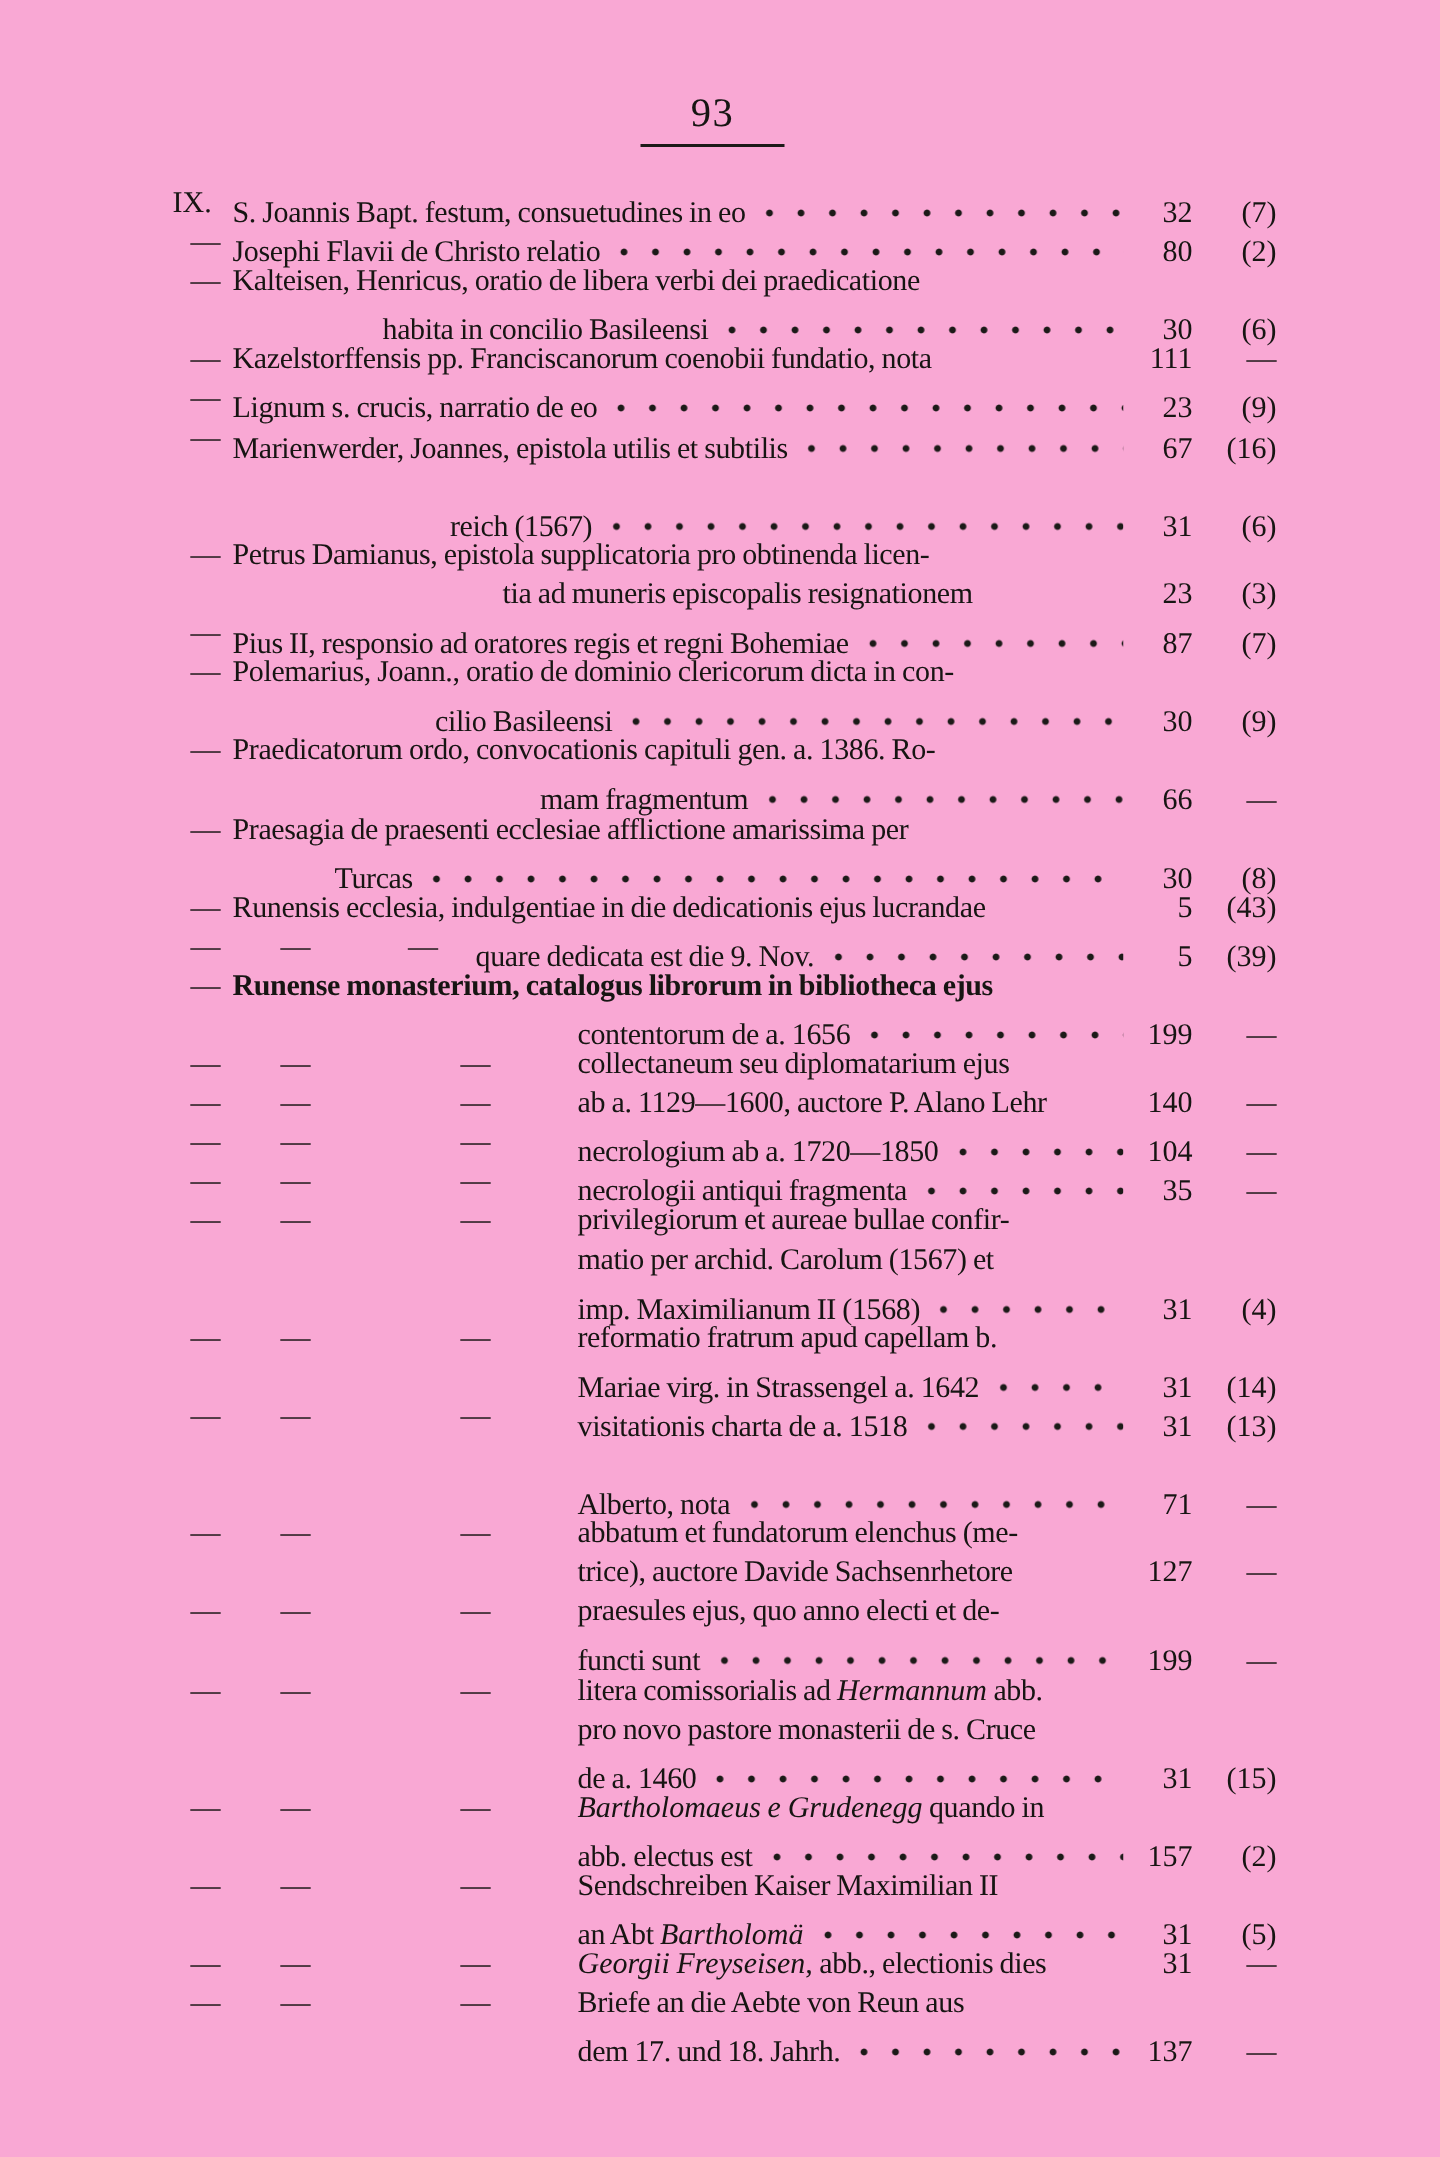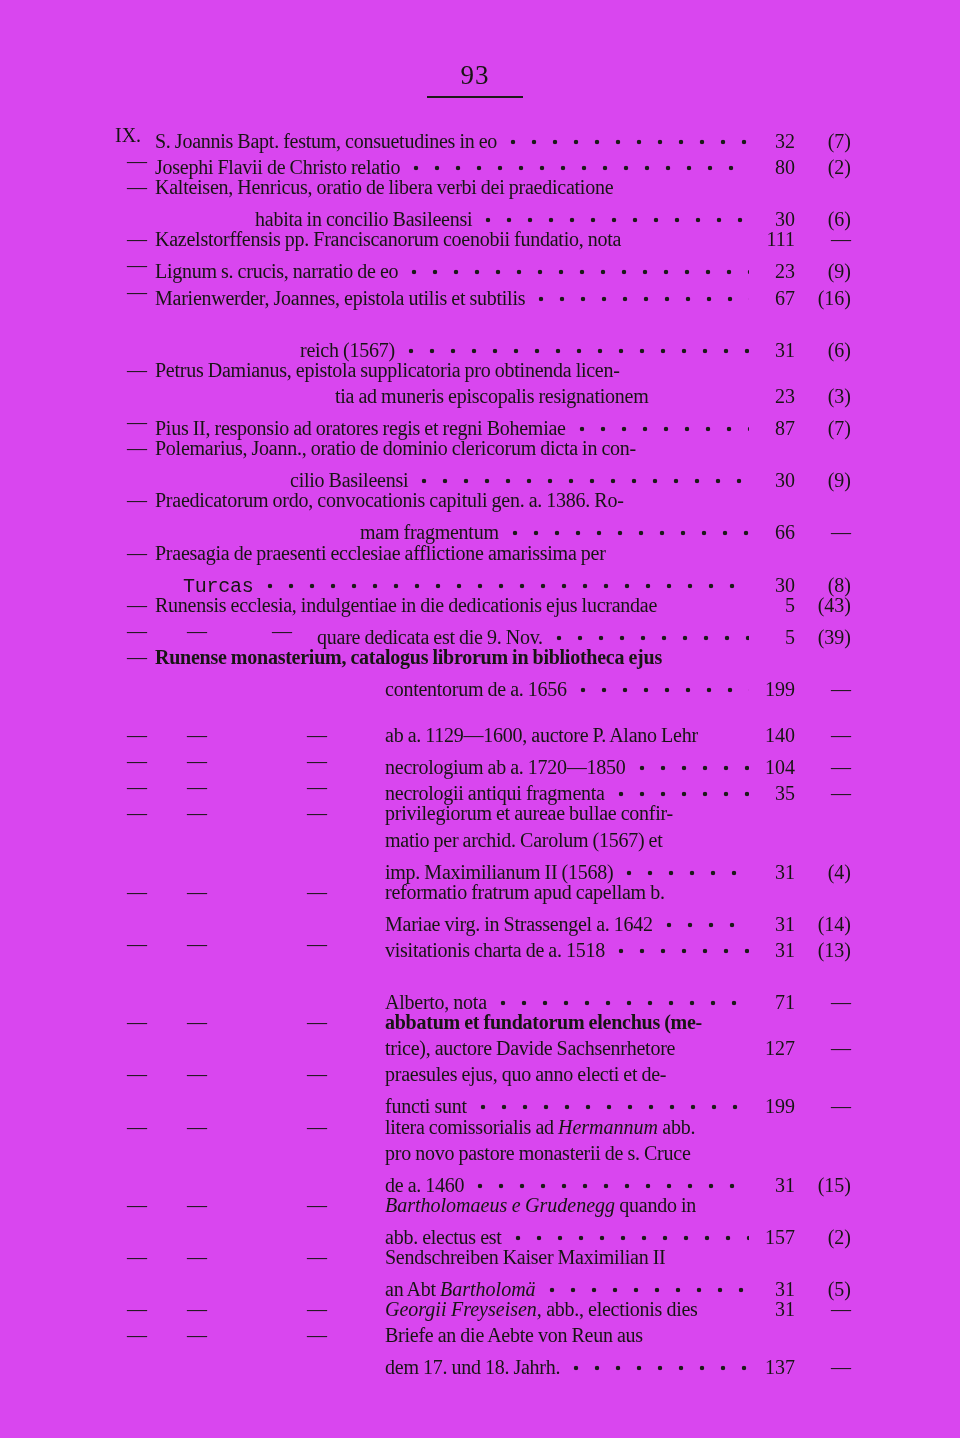--- a/index.html
+++ b/index.html
@@ -4,21 +4,21 @@
 <style>
   html,body{margin:0;padding:0;}
   body{
     width:960px;height:1438px;
     background:#fbfbf9;
     color:#171513;
     font-family:"Liberation Serif","DejaVu Serif",serif;
     font-size:20px;
     overflow:hidden;
   }
-  .page{position:relative;width:960px;height:1438px;background:#d946ef;}
+  .page{position:relative;width:960px;height:1438px;background:#f9a8d4;}
   .hdr{position:absolute;top:62px;left:0;width:950px;text-align:center;}
   .hdr-inner{display:inline-block;}
   .pagenum{font-size:27px;letter-spacing:1px;line-height:1;}
   .rule{height:2.4px;background:#1c1a18;width:96px;margin:7px auto 0 auto;}
   .list{position:absolute;top:122px;left:115px;width:740px;}
   .line{
     display:flex;align-items:baseline;
     height:26.1px;line-height:26px;
     white-space:nowrap;
   }
@@ -187,21 +187,21 @@
       <div class="line">
         <div class="body">
           <span class="ditto" style="left: 12px;">—</span>
           <span class="txt" style="margin-left: 40px;"><span>Praesagia de praesenti ecclesiae afflictione amarissima per</span></span>
         </div>
         <span class="pg"></span>
         <span class="rf"></span>
       </div>
       <div class="line">
         <div class="body">
-          <span class="txt" style="margin-left: 68px; font-family: Liberation Mono, monospace;"><span>Turcas</span></span>
+          <span class="txt" style="margin-left: 108px;"><span>Turcas</span></span>
           <span class="lead"></span>
         </div>
         <span class="pg">30</span>
         <span class="rf">(8)</span>
       </div>
       <div class="line">
         <div class="body">
           <span class="ditto" style="left: 12px;">—</span>
           <span class="txt" style="margin-left: 40px;"><span>Runensis ecclesia, indulgentiae in die dedicationis ejus lucrandae</span></span>
         </div>
@@ -233,20 +233,21 @@
           <span class="lead"></span>
         </div>
         <span class="pg">199</span>
         <span class="rf">—</span>
       </div>
       <div class="line">
         <div class="body">
           <span class="ditto" style="left: 12px;">—</span>
           <span class="ditto" style="left: 72px;">—</span>
           <span class="ditto" style="left: 192px;">—</span>
+          <span class="txt" style="margin-left: 270px;"><span>collectaneum seu diplomatarium ejus</span></span>
         </div>
         <span class="pg"></span>
         <span class="rf"></span>
       </div>
       <div class="line">
         <div class="body">
           <span class="ditto" style="left: 12px;">—</span>
           <span class="ditto" style="left: 72px;">—</span>
           <span class="ditto" style="left: 192px;">—</span>
           <span class="txt" style="margin-left: 270px;"><span>ab a. 1129—1600, auctore P. Alano Lehr</span></span>
@@ -345,21 +346,21 @@
           <span class="lead"></span>
         </div>
         <span class="pg">71</span>
         <span class="rf">—</span>
       </div>
       <div class="line">
         <div class="body">
           <span class="ditto" style="left: 12px;">—</span>
           <span class="ditto" style="left: 72px;">—</span>
           <span class="ditto" style="left: 192px;">—</span>
-          <span class="txt" style="margin-left: 270px; font-weight: bold;"><span>abbatum et fundatorum elenchus (me-</span></span>
+          <span class="txt" style="margin-left: 270px;"><span>abbatum et fundatorum elenchus (me-</span></span>
         </div>
         <span class="pg"></span>
         <span class="rf"></span>
       </div>
       <div class="line">
         <div class="body">
           <span class="txt" style="margin-left: 270px;"><span>trice), auctore Davide Sachsenrhetore</span></span>
         </div>
         <span class="pg">127</span>
         <span class="rf">—</span>

